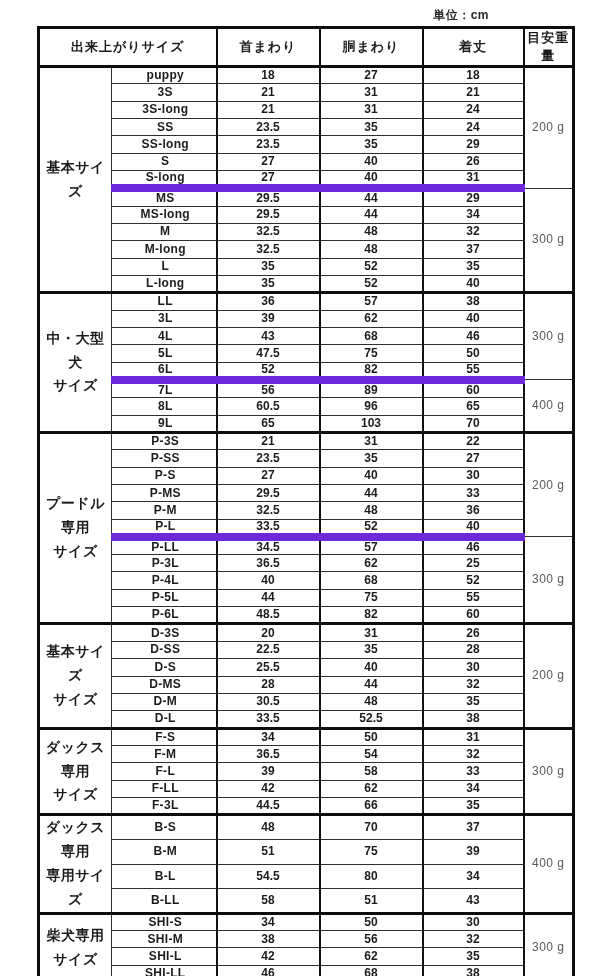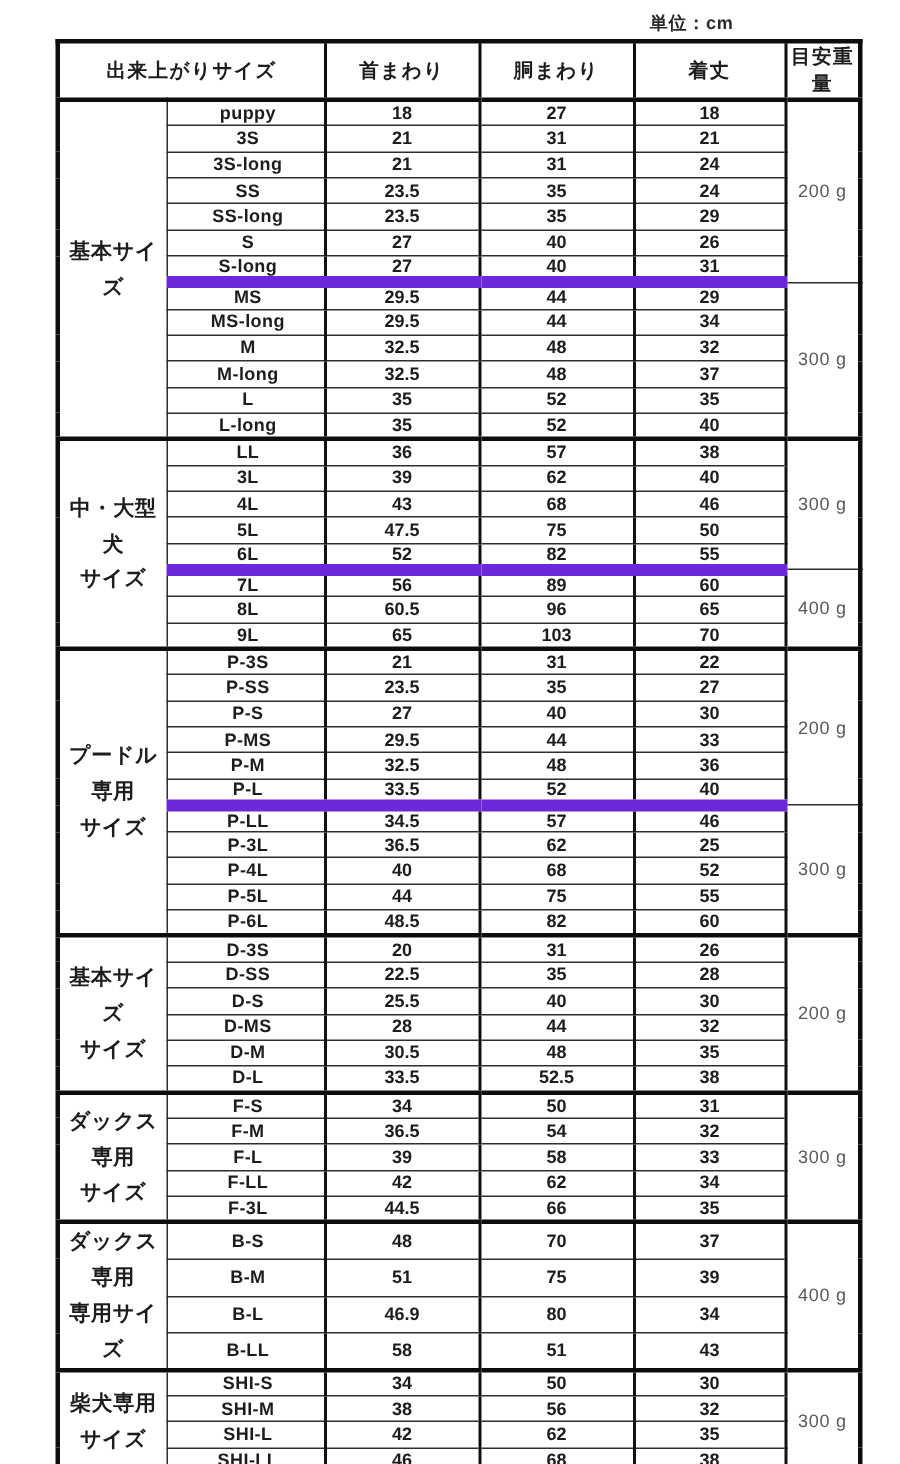--- a/index.html
+++ b/index.html
@@ -403,21 +403,21 @@
           <td class="weight bt-thick" rowspan="4">400 g</td>
         </tr>
         <tr>
           <td class="size-name">B-M</td>
           <td class="num">51</td>
           <td class="num">75</td>
           <td class="num">39</td>
         </tr>
         <tr>
           <td class="size-name">B-L</td>
-          <td class="num">46.9</td>
+          <td class="num">54.5</td>
           <td class="num">80</td>
           <td class="num">34</td>
         </tr>
         <tr>
           <td class="size-name">B-LL</td>
           <td class="num">58</td>
           <td class="num">51</td>
           <td class="num">43</td>
         </tr>
         <tr>

